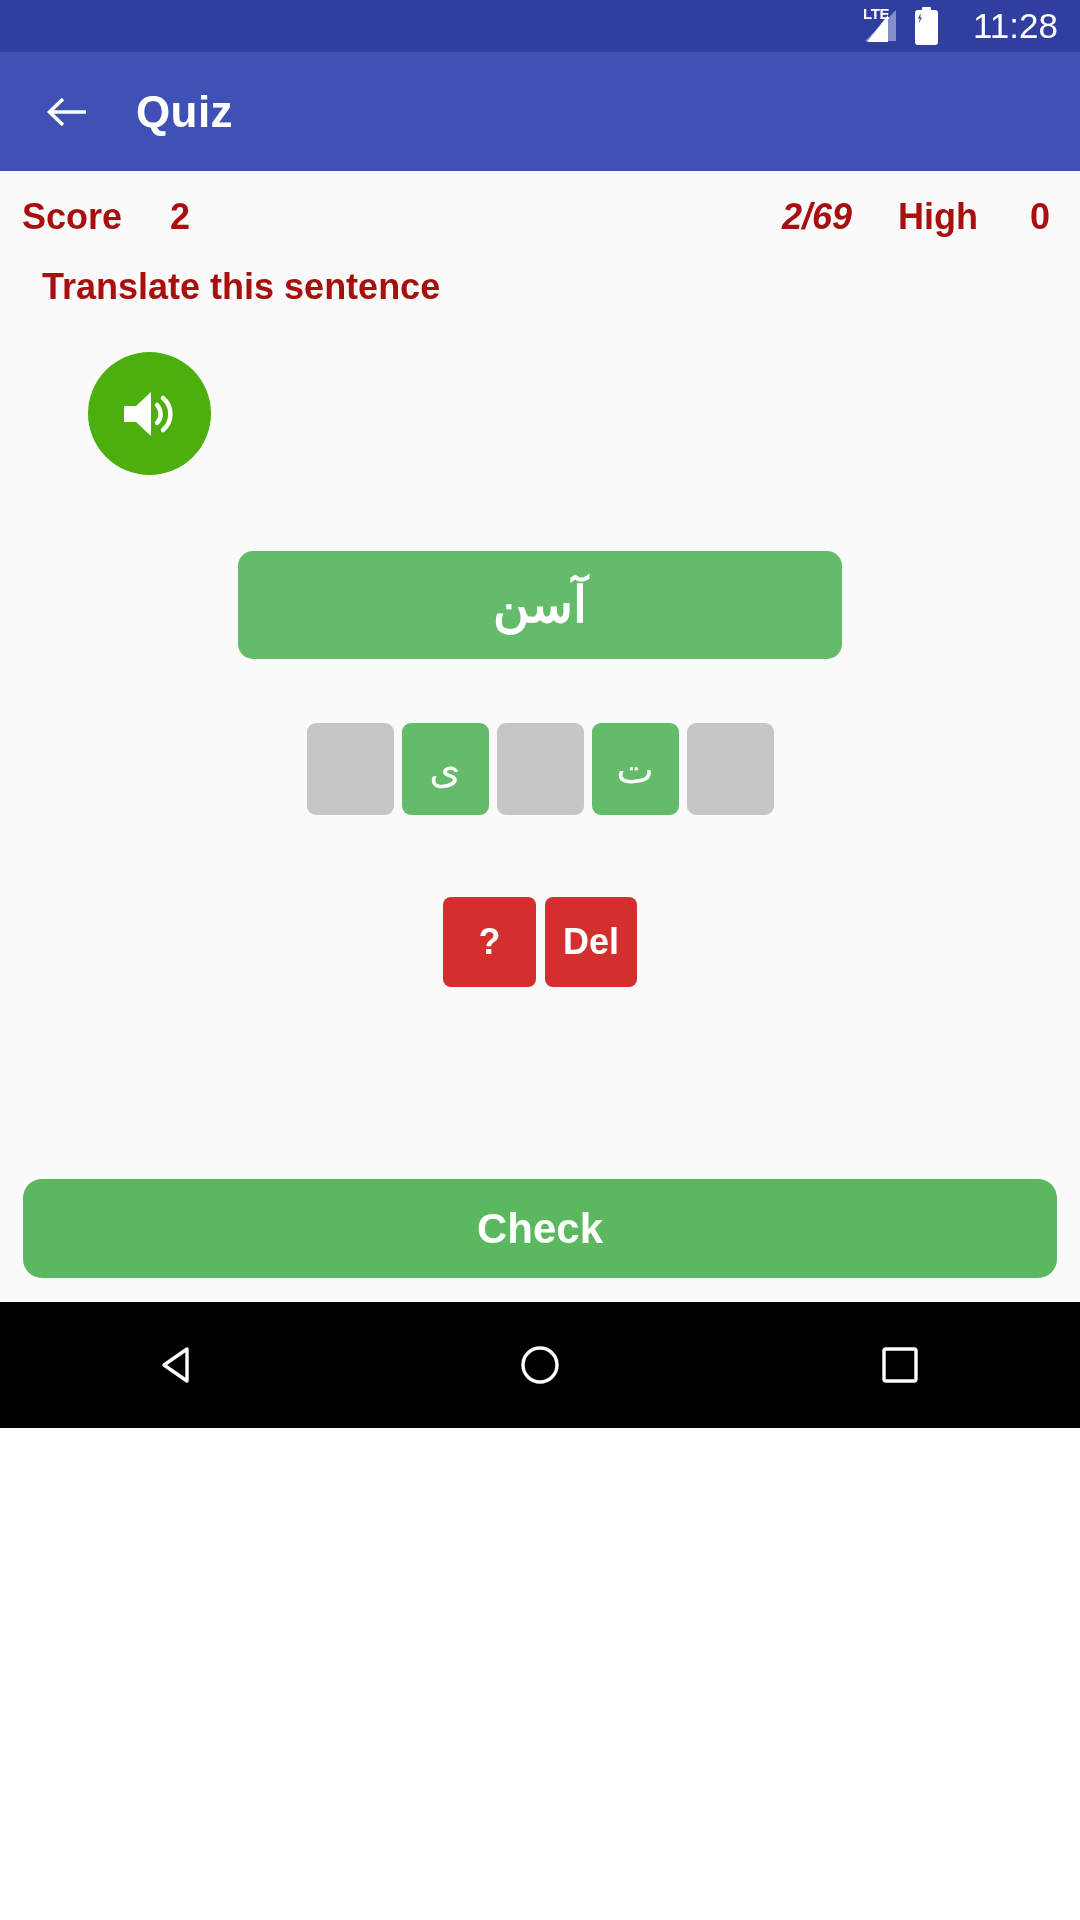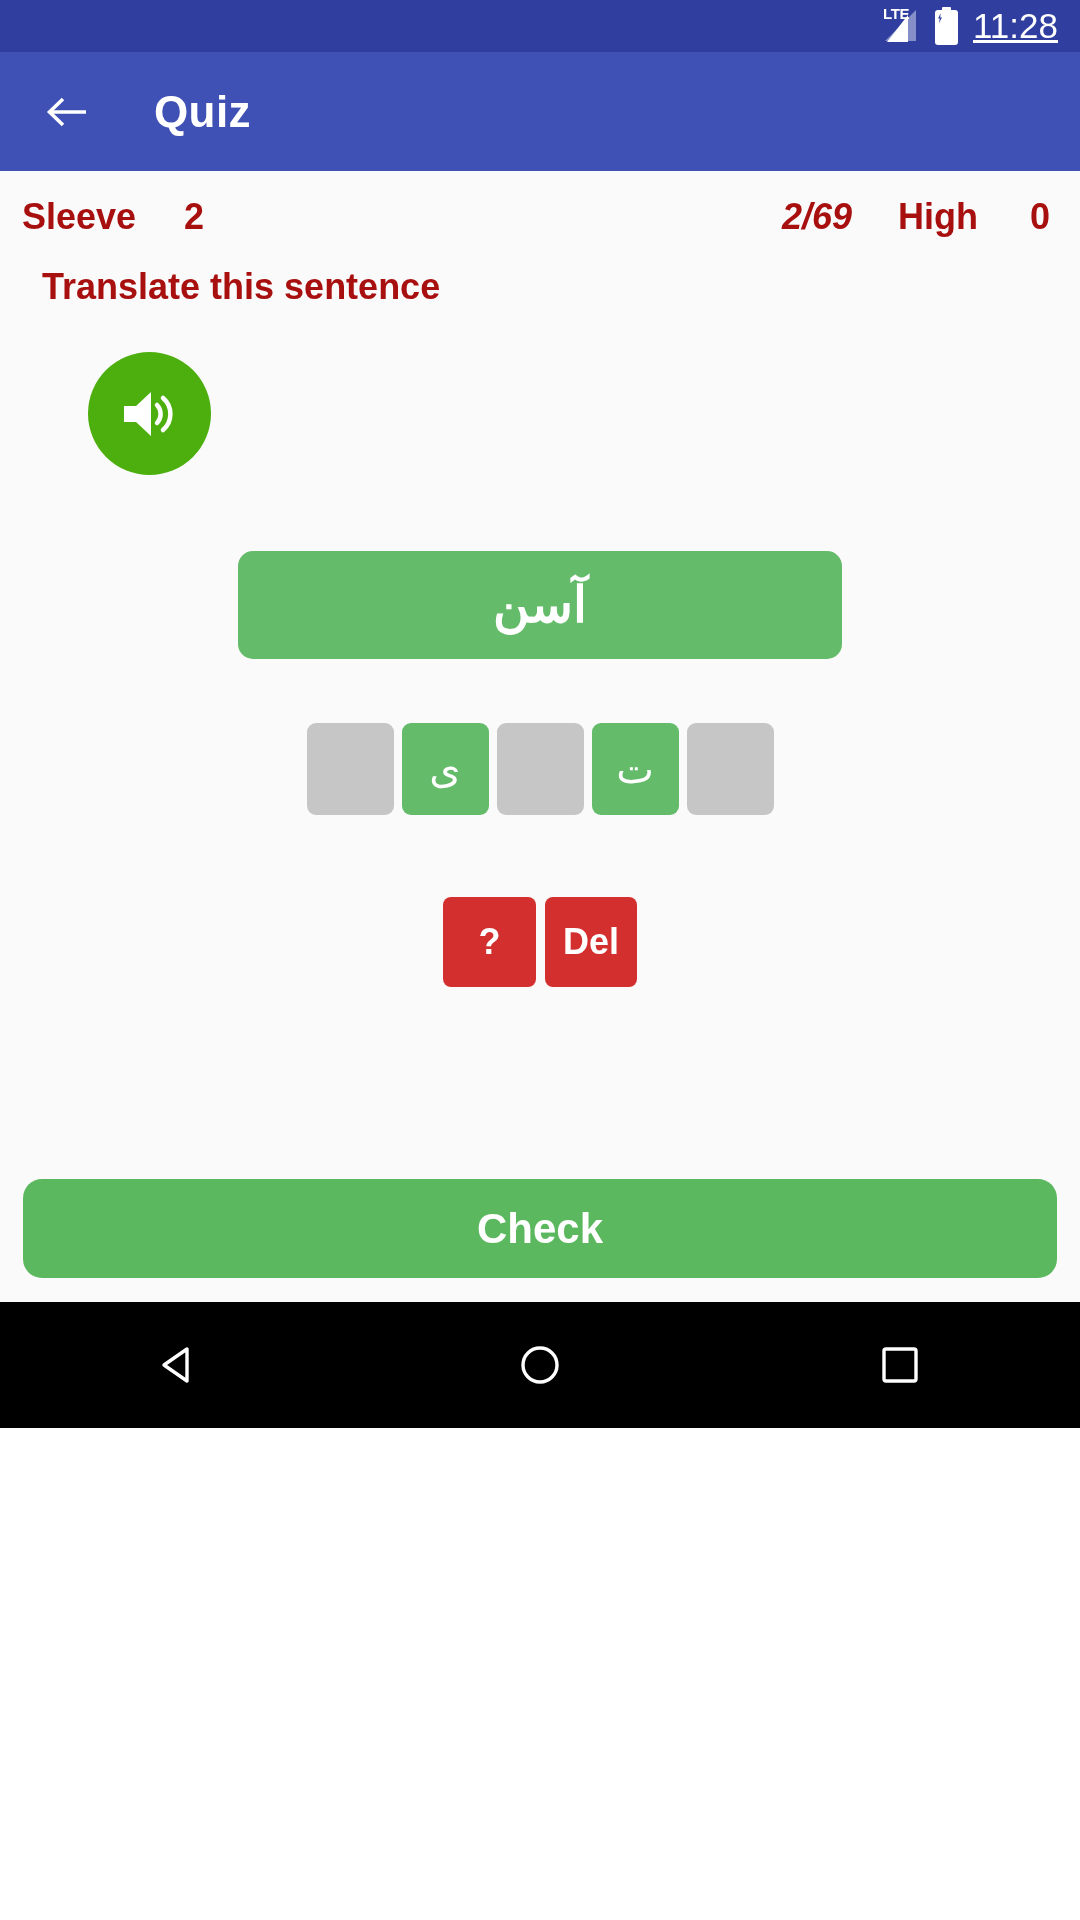--- a/index.html
+++ b/index.html
@@ -83,33 +83,32 @@
     top: 9px; left: 7px;
     width: 10px; height: 22px;
     color: #303f9f;
     font-size: 21px;
     line-height: 21px;
   }
   .clock {
     font-size: 35px;
     font-weight: normal;
     letter-spacing: 0px;
-    margin-left: 2px;
-    color: #ffffff;
-    text-decoration: underline;
+    margin-left: 22px;
+    color: #ffffff;
   }
 
   
   #app-bar {
     flex: 0 0 119px;
     background: #3f51b5;
     display: flex;
     align-items: center;
     padding-left: 44px;
-    gap: 64px;
+    gap: 46px;
   }
   .back-arrow {
     width: 46px; height: 46px;
     position: relative;
     cursor: pointer;
   }
   .back-arrow svg { display:block; }
   #app-title {
     color: #ffffff;
     font-size: 44px;
@@ -327,21 +326,21 @@
         <path d="M42 23 H6 M19 10 L5.5 23 L19 36" stroke="#ffffff" stroke-width="3.6" fill="none" stroke-linecap="butt" stroke-linejoin="miter"></path>
       </svg>
     </div>
     <div id="app-title">Quiz</div>
   </div>
 
   <div id="content">
 
     <div id="score-row">
       <div class="score-left">
-        <span class="score-label">Sleeve</span>
+        <span class="score-label">Score</span>
         <span>2</span>
       </div>
       <div class="score-mid">2/69</div>
       <div class="score-right">
         <span class="high-label">High</span>
         <span>0</span>
       </div>
     </div>
 
     <div id="instruction">Translate this sentence</div>

